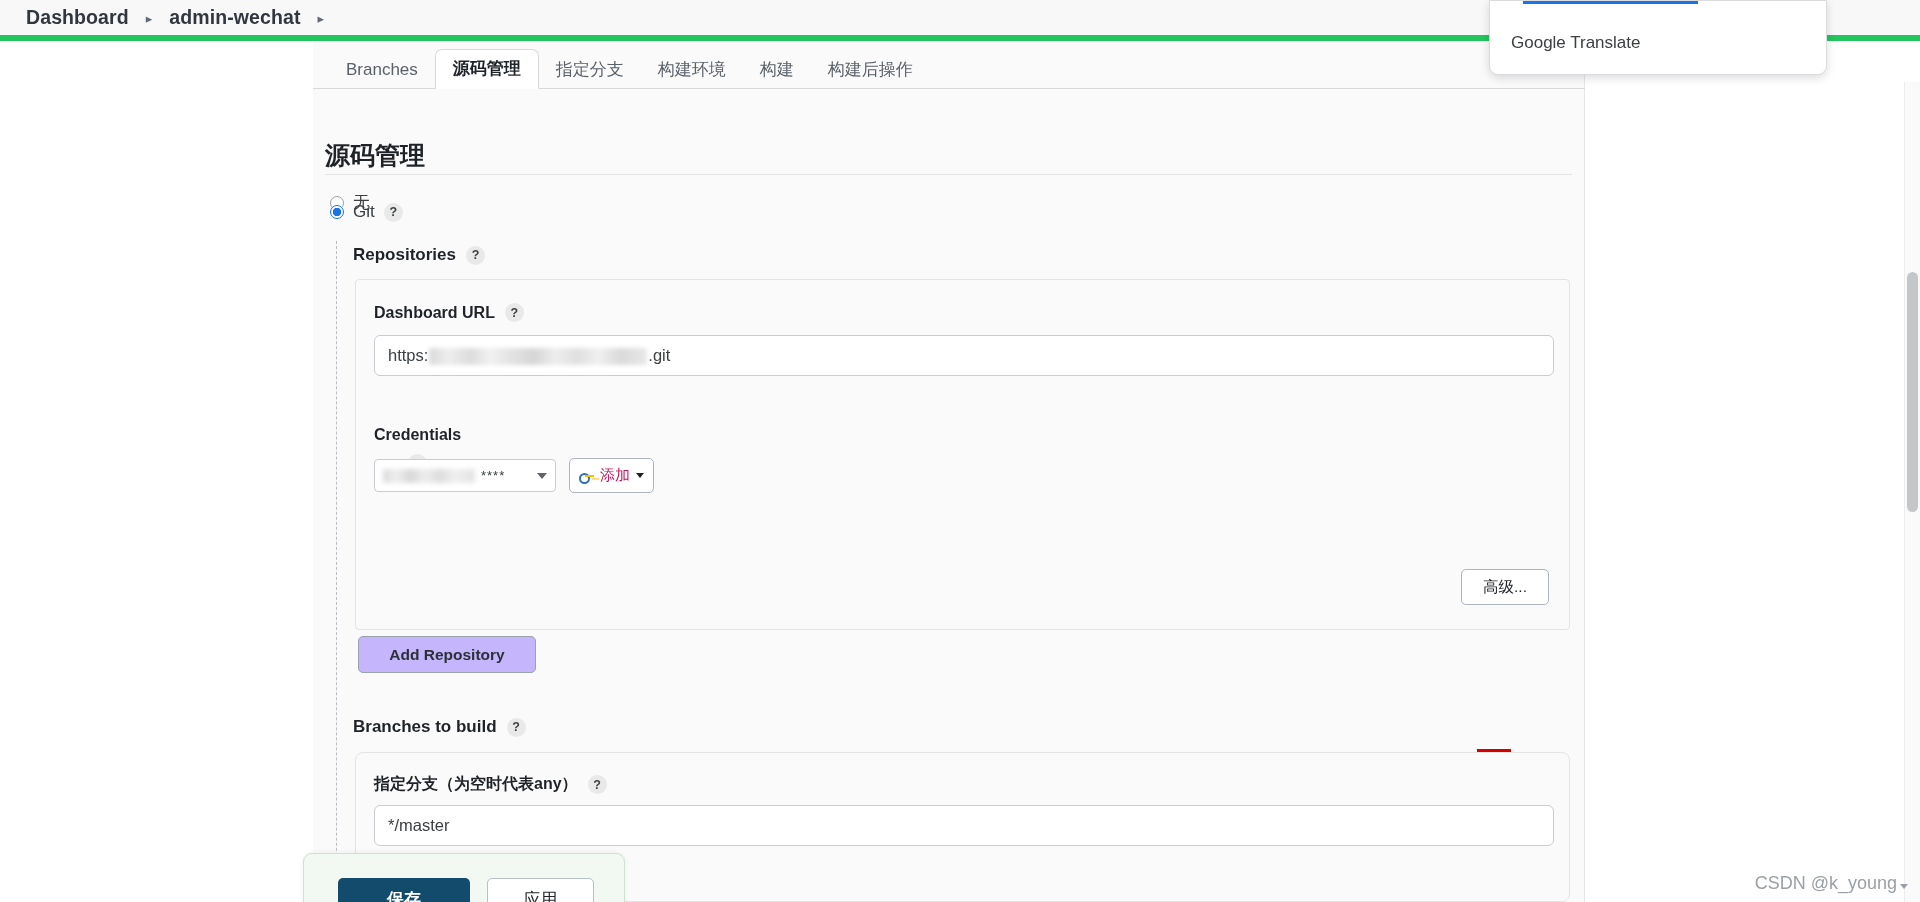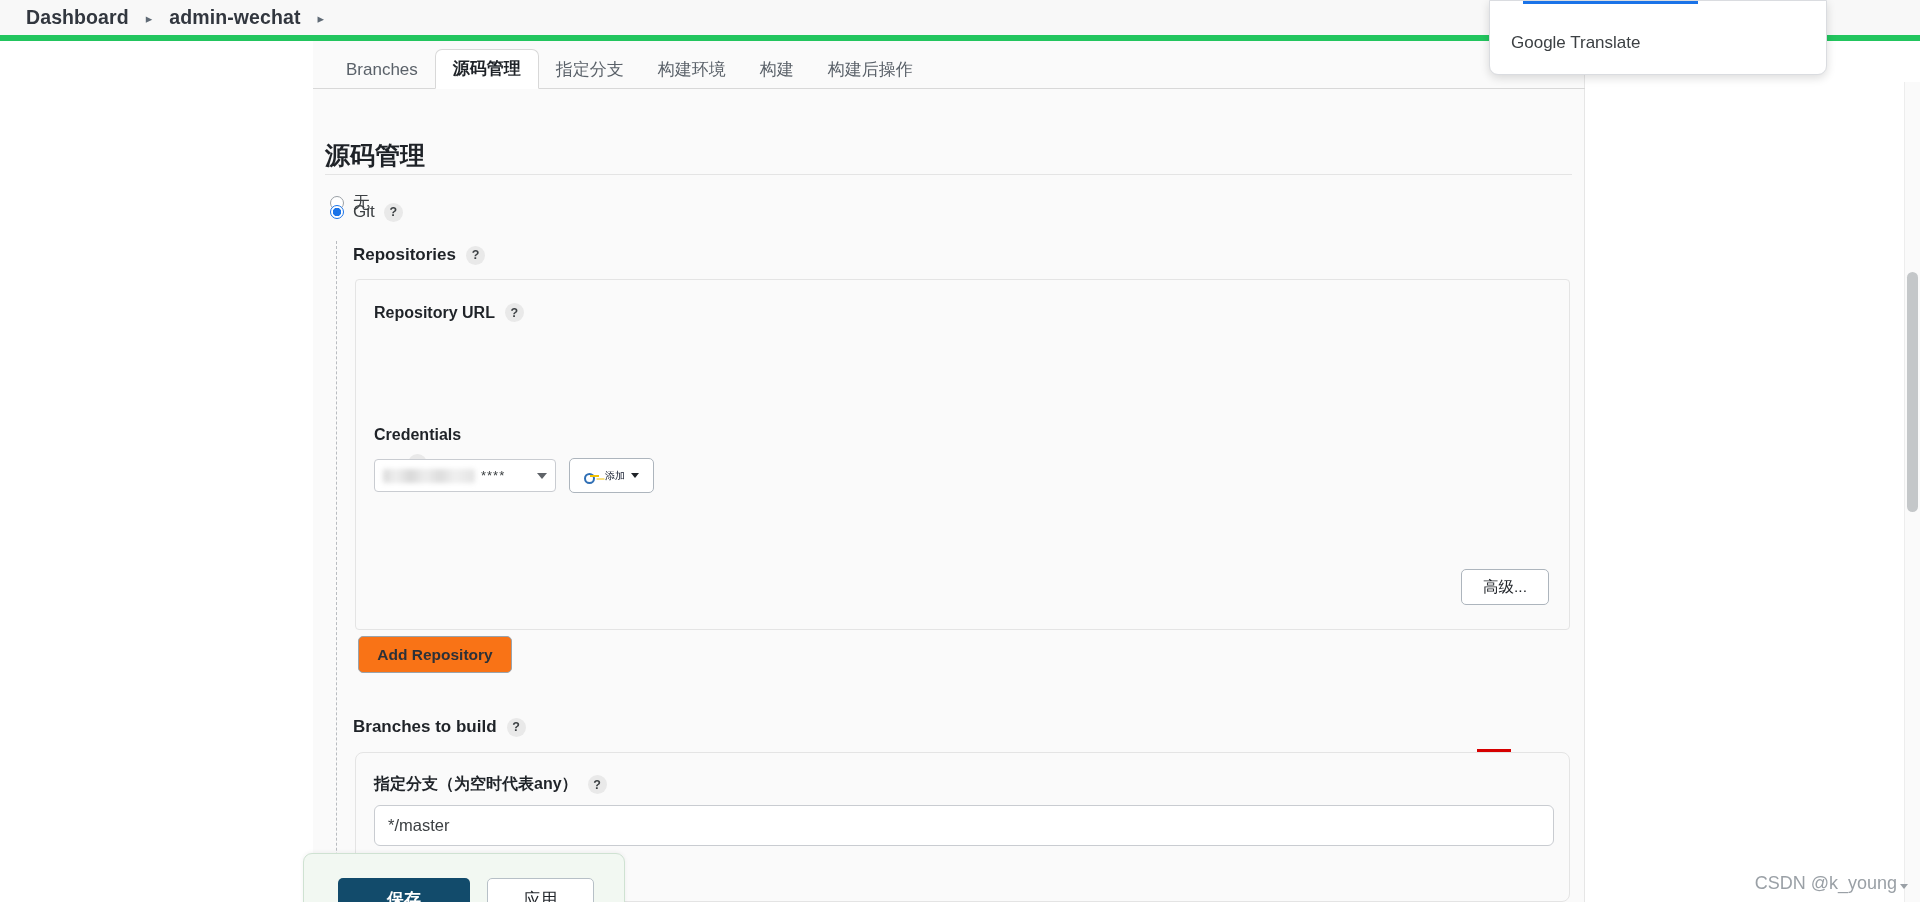--- a/index.html
+++ b/index.html
@@ -238,22 +238,22 @@
 
   .add-cred-btn {
     position: absolute;
     left: 213px; top: 178px;
     width: 85px; height: 35px;
     background: #ffffff;
     border: 1px solid #adb5bd;
     border-radius: 5px;
     display: flex; align-items: center; justify-content: center;
     gap: 5px;
-    font-size: 10px;
-    color: #0f172a;
+    font-size: 15px;
+    color: #be185d;
     cursor: pointer;
   }
   .key-icon { display: inline-block; width: 16px; height: 12px; position: relative; }
   .key-icon::before {
     content: ""; position: absolute; left: 0; top: 3px;
     width: 7px; height: 7px; border-radius: 50%;
     border: 2px solid #2f6fb5;
   }
   .key-icon::after {
     content: ""; position: absolute; left: 6px; top: 5px;
@@ -277,22 +277,22 @@
     border-radius: 5px;
     display: flex; align-items: center; justify-content: center;
     font-size: 15.5px;
     color: #1f2328;
     cursor: pointer;
   }
 
   .add-repo-btn {
     position: absolute;
     left: 358px; top: 595px;
-    width: 154px; height: 37px;
-    background: #f97316;
+    width: 178px; height: 37px;
+    background: #c4b5fd;
     border: 1px solid #9aa3ab;
     border-radius: 5px;
     display: flex; align-items: center; justify-content: center;
     font-size: 15.5px; font-weight: bold;
     color: #2c3138;
     cursor: pointer;
   }
 
   
   .branch-card {
@@ -449,24 +449,29 @@
     <div class="dashed-guide"></div>
 
     <div class="subhead repositories">
       <span>Repositories</span>
       <span class="help-badge">?</span>
     </div>
 
     <div class="repo-card">
 
       <div class="field-label repo-url-label">
-        <span>Repository URL</span>
+        <span>Dashboard URL</span>
         <span class="help-badge">?</span>
       </div>
 
+      <div class="text-input repo-url-input">
+        <span class="url-pre">https:</span>
+        <span class="url-blur"></span>
+        <span class="url-post">.git</span>
+      </div>
 
       <div class="field-label credentials-label">
         <span>Credentials</span>
         <span class="help-badge">?</span>
       </div>
 
       <div class="select-box">
         <span class="cred-blur"></span>
         <span class="cred-stars">****</span>
         <span class="chev"></span>

